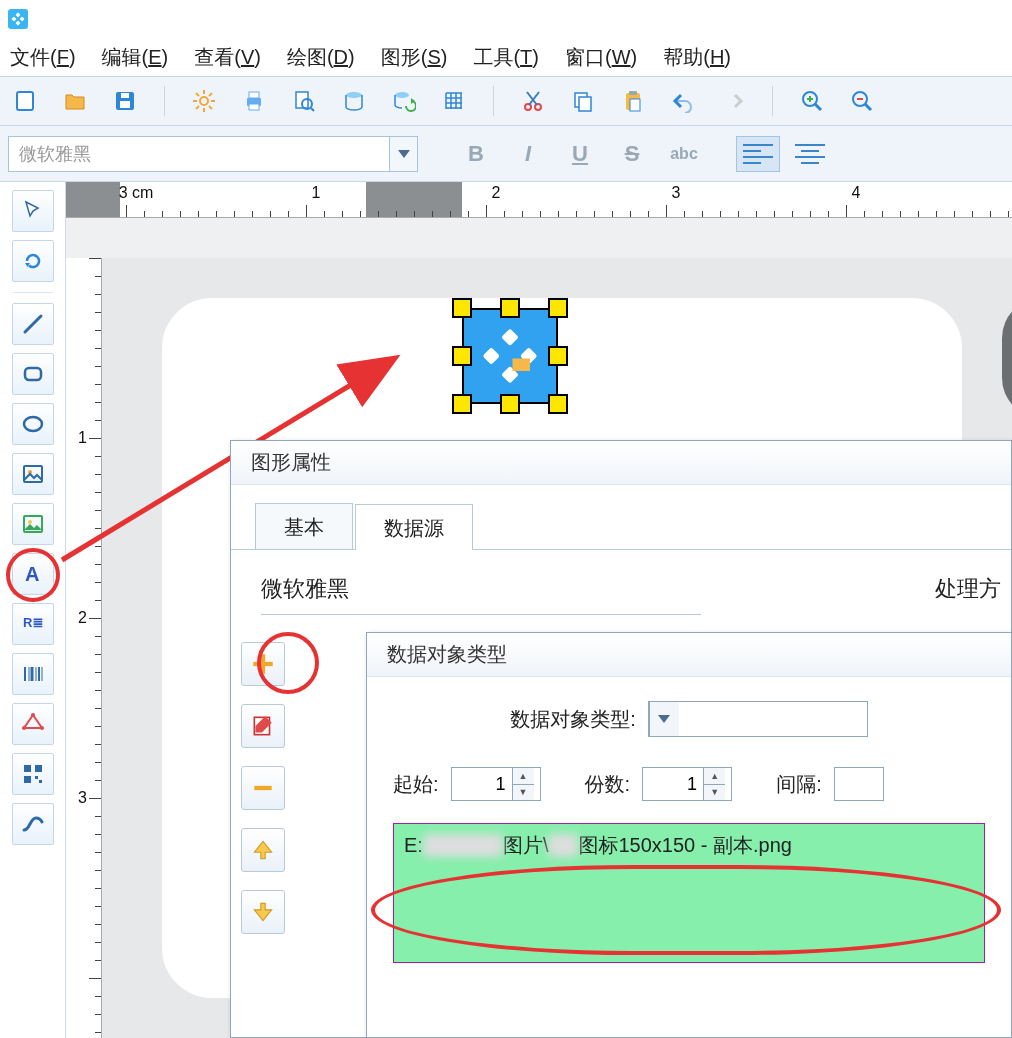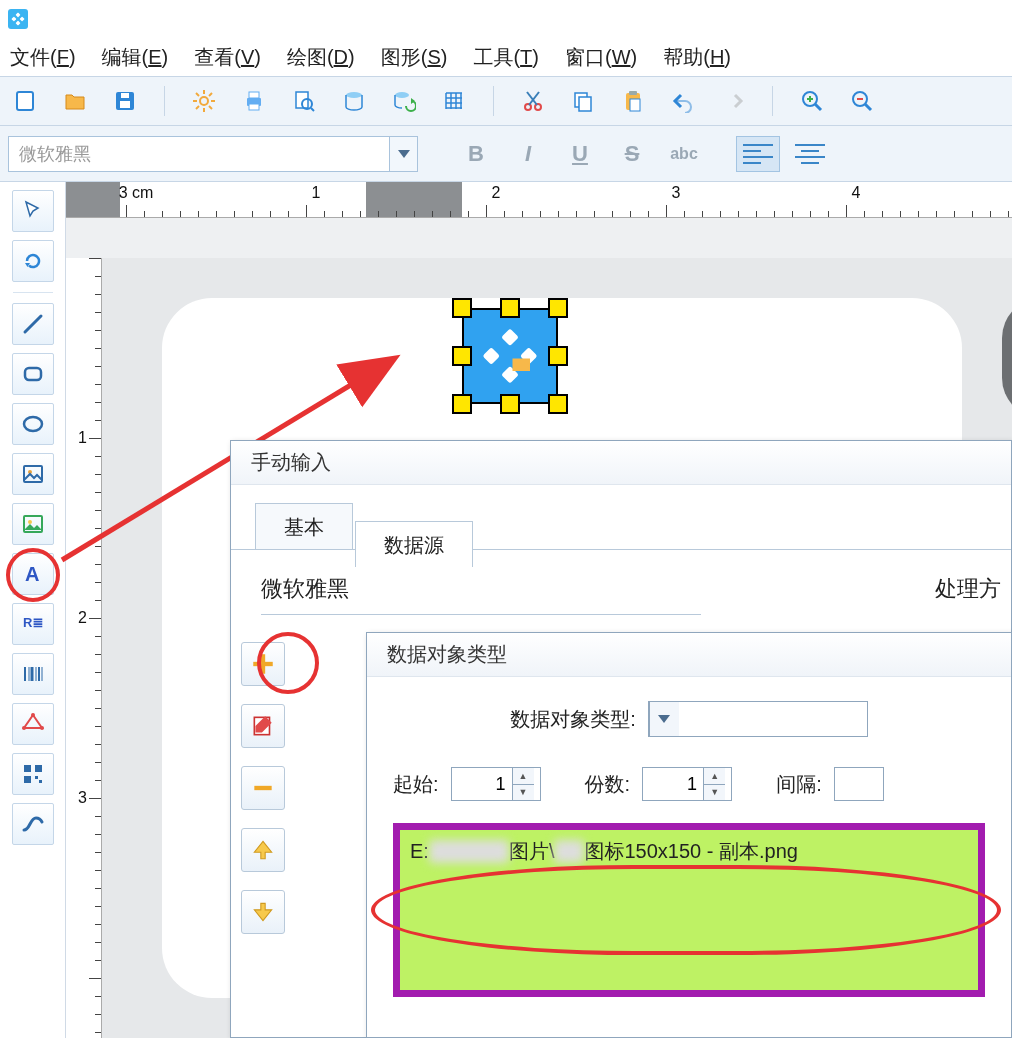--- a/index.html
+++ b/index.html
@@ -81,21 +81,21 @@
   .handle.bc{bottom:-12px;left:calc(50% - 10px);}
   .handle.br{bottom:-12px;right:-12px;}
 
   
   .dlg{position:absolute;background:#fff;border:1px solid #8fa6bd;box-shadow:2px 2px 6px rgba(0,0,0,0.18);}
   .dlg-title{height:44px;background:linear-gradient(#fff,#f0f4f9);display:flex;align-items:center;padding:0 10px;font-size:20px;color:#333;border-bottom:1px solid #dfe6ee;}
   .dlg-title .app-icon{margin-right:10px;}
   .dlg1{left:230px;top:440px;width:782px;height:598px;}
   .dlg1 .tabs{display:flex;padding:18px 0 0 24px;border-bottom:1px solid #b8c9da;}
   .dlg1 .tab{padding:10px 28px 8px;border:1px solid #b8c9da;border-bottom:none;background:#f6f9fc;font-size:20px;color:#222;margin-right:2px;cursor:pointer;}
-  .dlg1 .tab.active{background:#fff;position:relative;top:18px;}
+  .dlg1 .tab.active{background:#fff;position:relative;top:1px;}
   .dlg1 .body{padding:24px 30px;position:relative;}
   .sect-title{font-size:22px;color:#222;margin-bottom:10px;}
   .sect-underline{height:1px;background:#b8c9da;margin-bottom:12px;}
 
   .obj-tools{position:absolute;left:10px;top:92px;width:54px;display:flex;flex-direction:column;gap:18px;}
   .mini-btn{width:44px;height:44px;border:1px solid #b8c9da;background:linear-gradient(#fff,#e9f1f9);display:flex;align-items:center;justify-content:center;cursor:pointer;border-radius:3px;}
   .mini-btn svg{width:26px;height:26px;}
 
   
   .dlg2{left:366px;top:632px;width:646px;height:406px;}
@@ -103,21 +103,21 @@
   .form-row{display:flex;align-items:center;gap:12px;margin-bottom:22px;font-size:20px;color:#222;}
   .form-row label{white-space:nowrap;}
   .select{height:36px;border:1px solid #8fa6bd;display:flex;align-items:center;min-width:220px;background:#fff;}
   .select .txt{flex:1;padding:0 10px;}
   .select .arrow{width:30px;height:100%;display:flex;align-items:center;justify-content:center;background:#f2f6fb;border-left:1px solid #8fa6bd;}
   .spin{display:flex;align-items:center;height:34px;border:1px solid #8fa6bd;width:90px;}
   .spin input{width:60px;height:100%;border:none;text-align:right;padding-right:6px;font-size:18px;}
   .spin .btns{width:22px;height:100%;display:flex;flex-direction:column;border-left:1px solid #8fa6bd;}
   .spin .btns div{flex:1;display:flex;align-items:center;justify-content:center;font-size:9px;color:#555;background:#f2f6fb;}
   .spin .btns div:first-child{border-bottom:1px solid #8fa6bd;}
-  .path-box{border:7px solid #a21caf;background:#bef264;height:174px;padding:8px 10px;position:relative;font-size:20px;color:#222;}
+  .path-box{border:1px solid #a21caf;background:#86efac;height:140px;padding:8px 10px;position:relative;font-size:20px;color:#222;}
   .blur{filter:blur(5px);display:inline-block;background:#ddd;color:transparent;border-radius:4px;}
 
   
   .red-arrow{position:absolute;pointer-events:none;}
 
   
   .red-ellipse{position:absolute;border:4px solid #e63232;border-radius:50%/60%;pointer-events:none;}
 
   
   .proc-label{position:absolute;right:10px;top:24px;font-size:22px;color:#222;}
@@ -553,21 +553,21 @@
 <div class="dlg dlg1">
   <div class="dlg-title">
     <div class="app-icon"><svg viewBox="0 0 24 24">
           <g fill="#fff">
             <rect x="9" y="2" width="6" height="6" rx="1" transform="rotate(45 12 5)"></rect>
             <rect x="2" y="9" width="6" height="6" rx="1" transform="rotate(45 5 12)"></rect>
             <rect x="16" y="9" width="6" height="6" rx="1" transform="rotate(45 19 12)"></rect>
             <rect x="9" y="16" width="6" height="6" rx="1" transform="rotate(45 12 19)"></rect>
           </g>
         </svg></div>
-    <span>手动输入</span>
+    <span>图形属性</span>
   </div>
   <div class="tabs">
     <div class="tab">基本</div>
     <div class="tab active">数据源</div>
   </div>
   <div class="body" style="height:480px;position:relative;">
     <div style="position:absolute;left:30px;top:24px;width:440px;">
       <div class="sect-title">微软雅黑</div>
       <div class="sect-underline"></div>
     </div>

